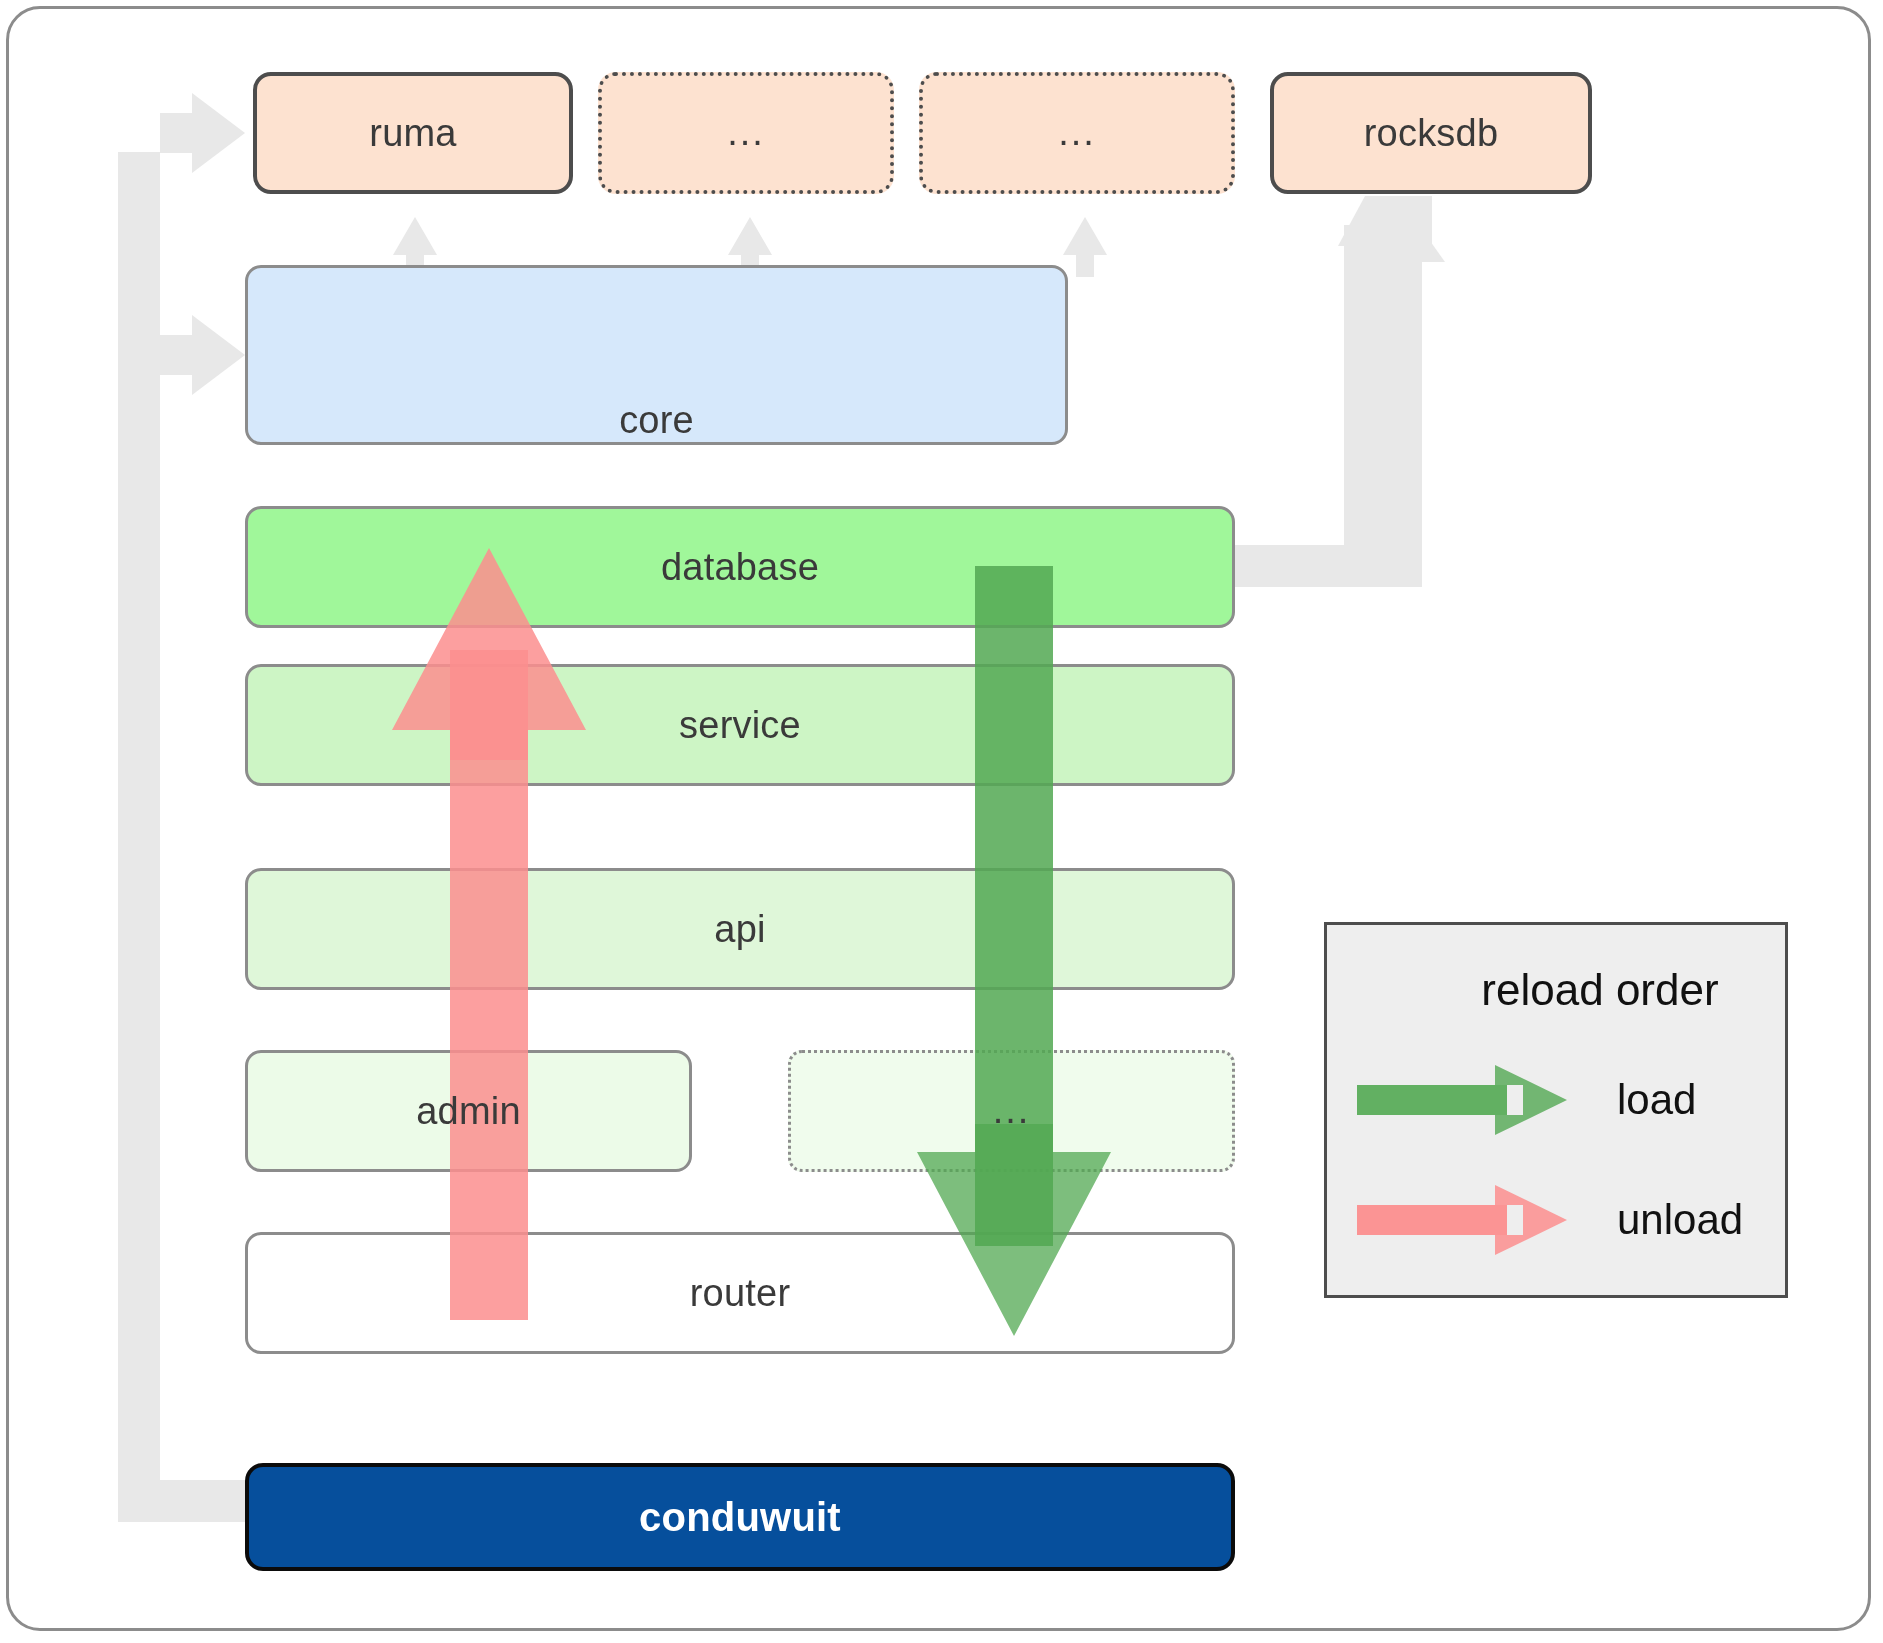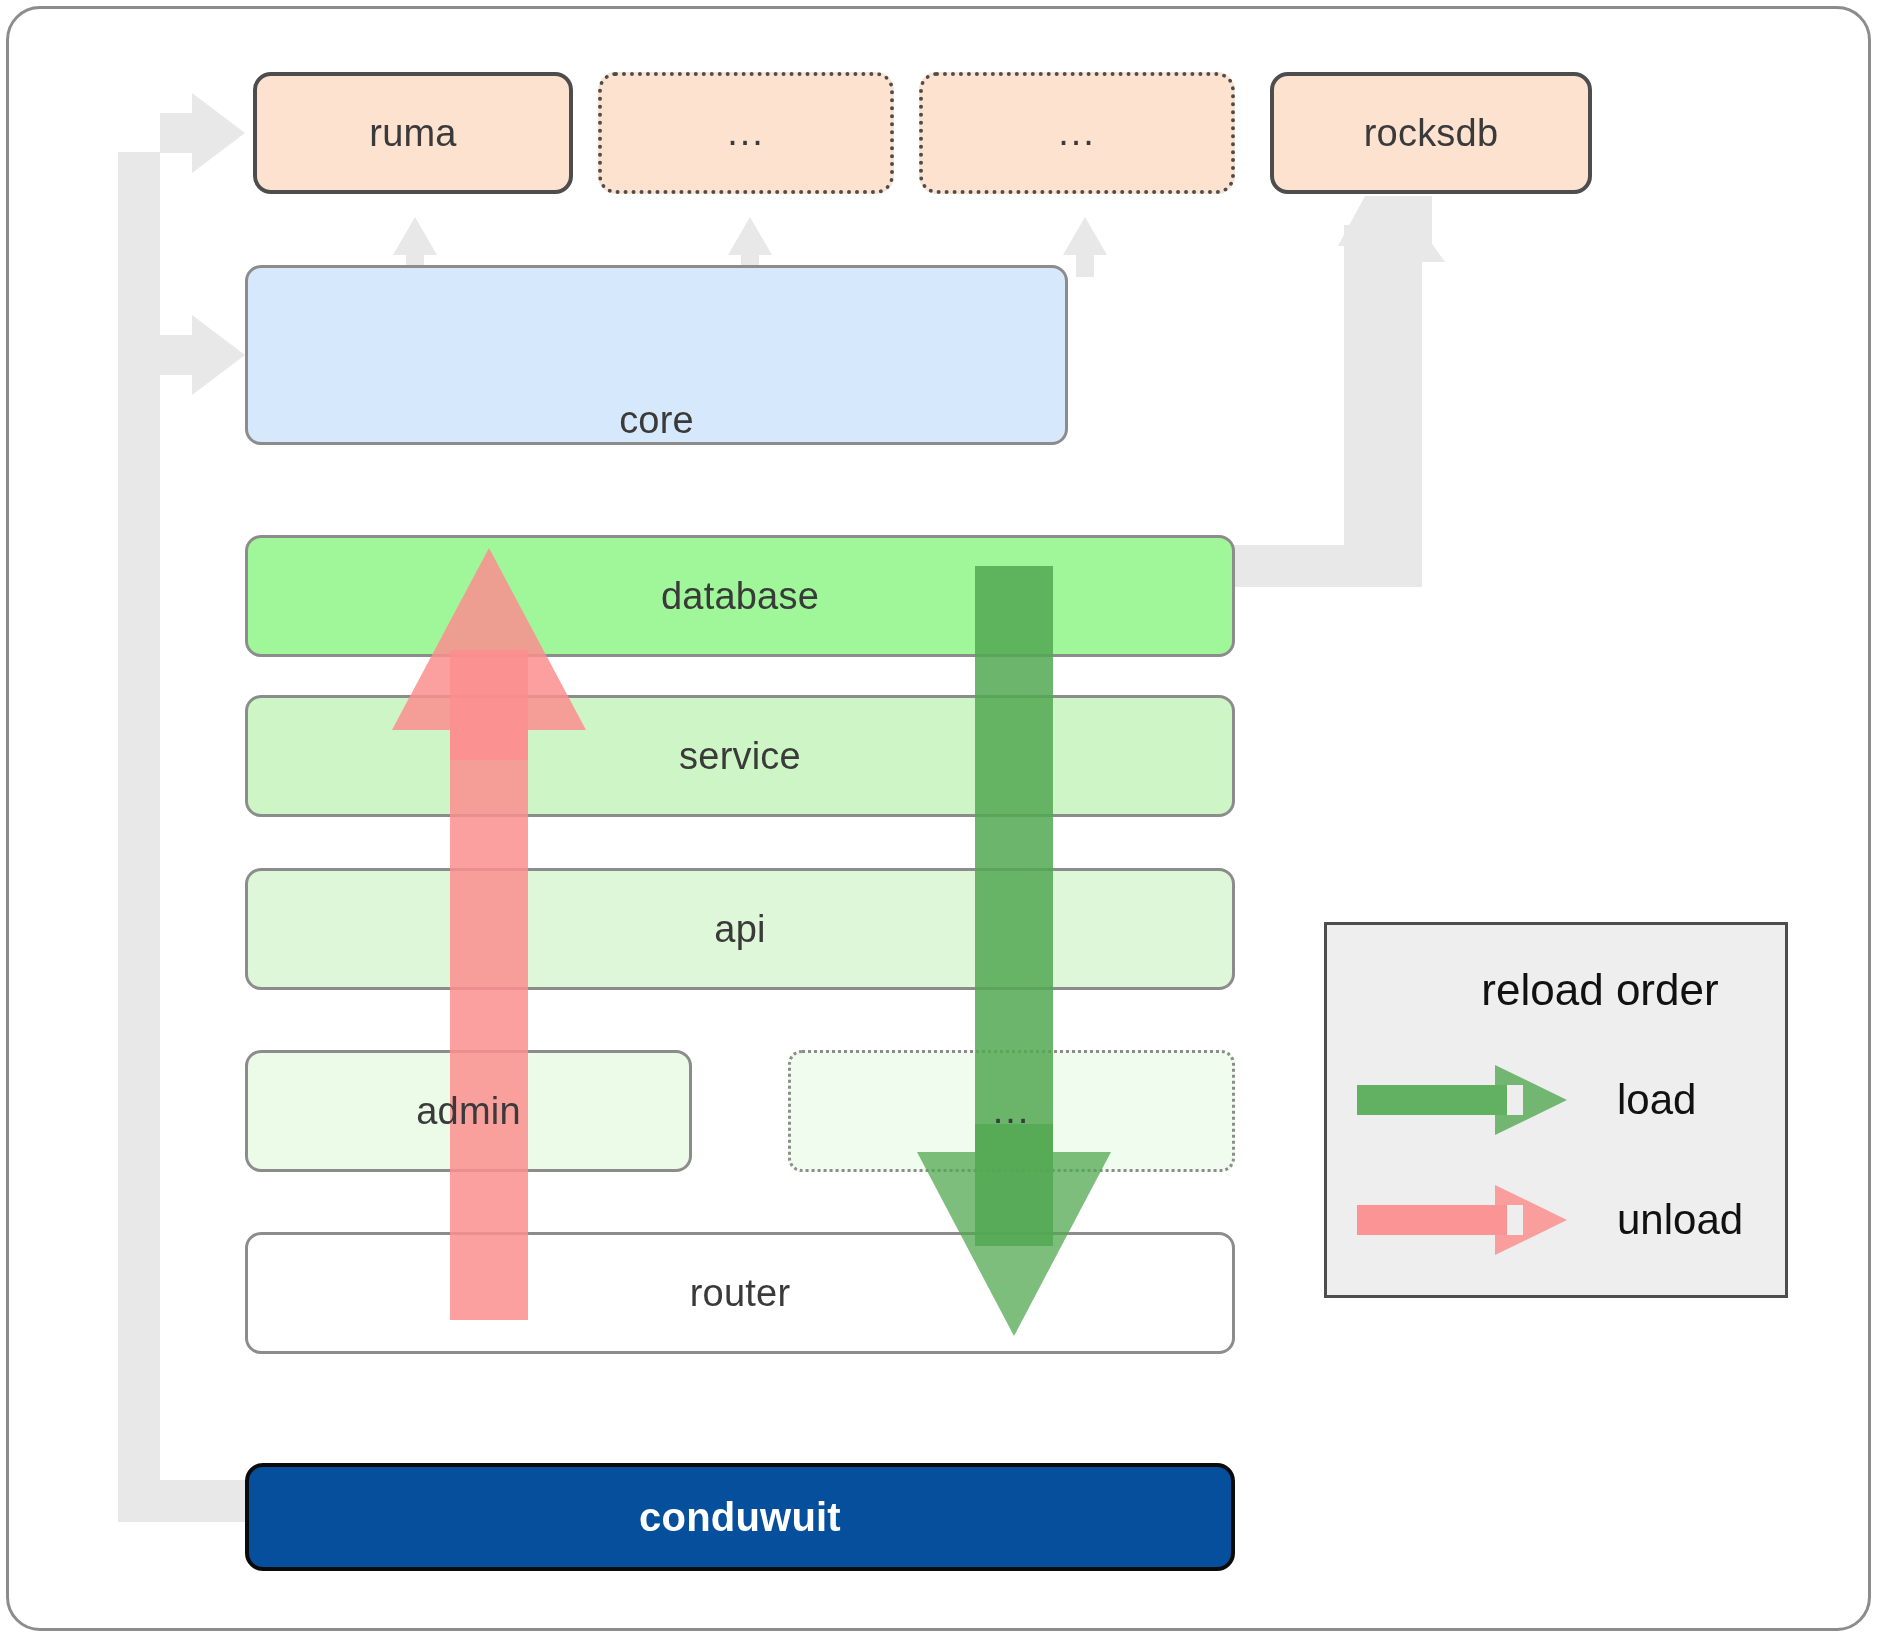--- a/index.html
+++ b/index.html
@@ -73,25 +73,25 @@
     border-radius: 16px;
     align-items: flex-end;
   }
 
   
   .crate {
     border: 3px solid #8c8c8c;
     border-radius: 16px;
   }
   #node-database {
-    left: 245px; top: 535px; width: 990px; height: 122px;
+    left: 245px; top: 506px; width: 990px; height: 122px;
     background: #a0f79a;
   }
   #node-service {
-    left: 245px; top: 695px; width: 990px; height: 122px;
+    left: 245px; top: 664px; width: 990px; height: 122px;
     background: #cdf5c5;
   }
   #node-api {
     left: 245px; top: 868px; width: 990px; height: 122px;
     background: #dff7d9;
   }
   #node-admin {
     left: 245px; top: 1050px; width: 447px; height: 122px;
     background: #ecfbe8;
   }

